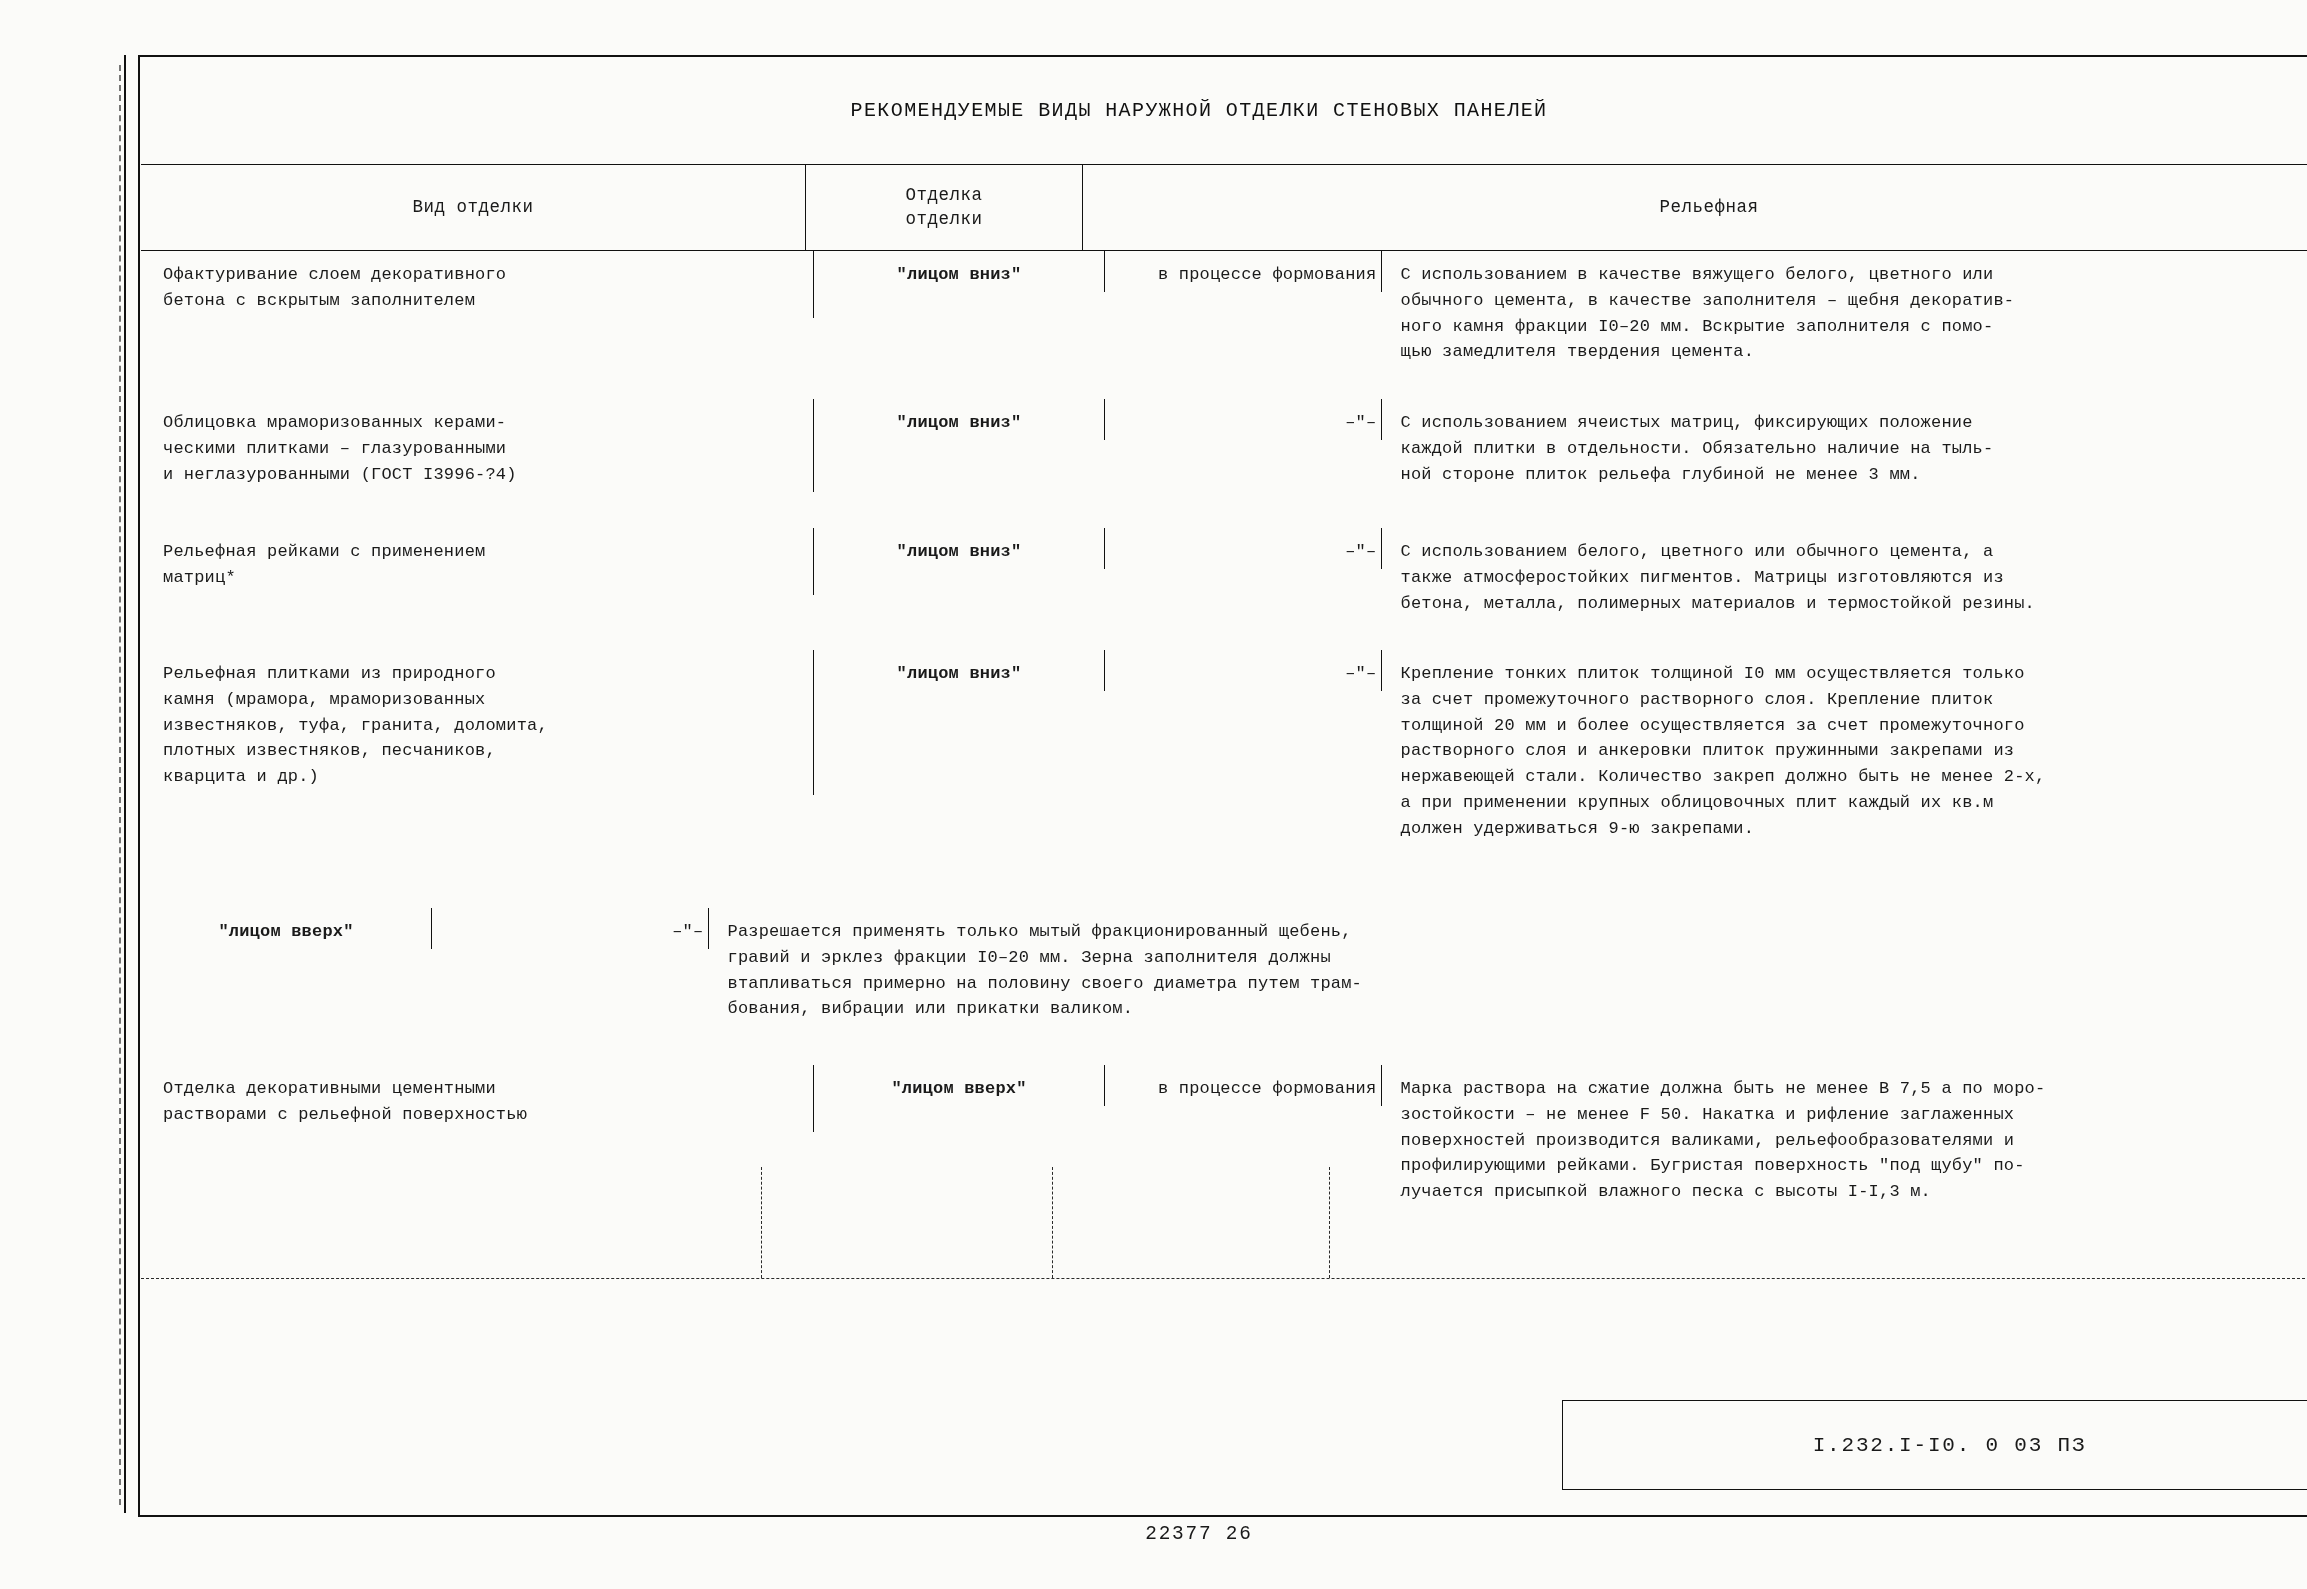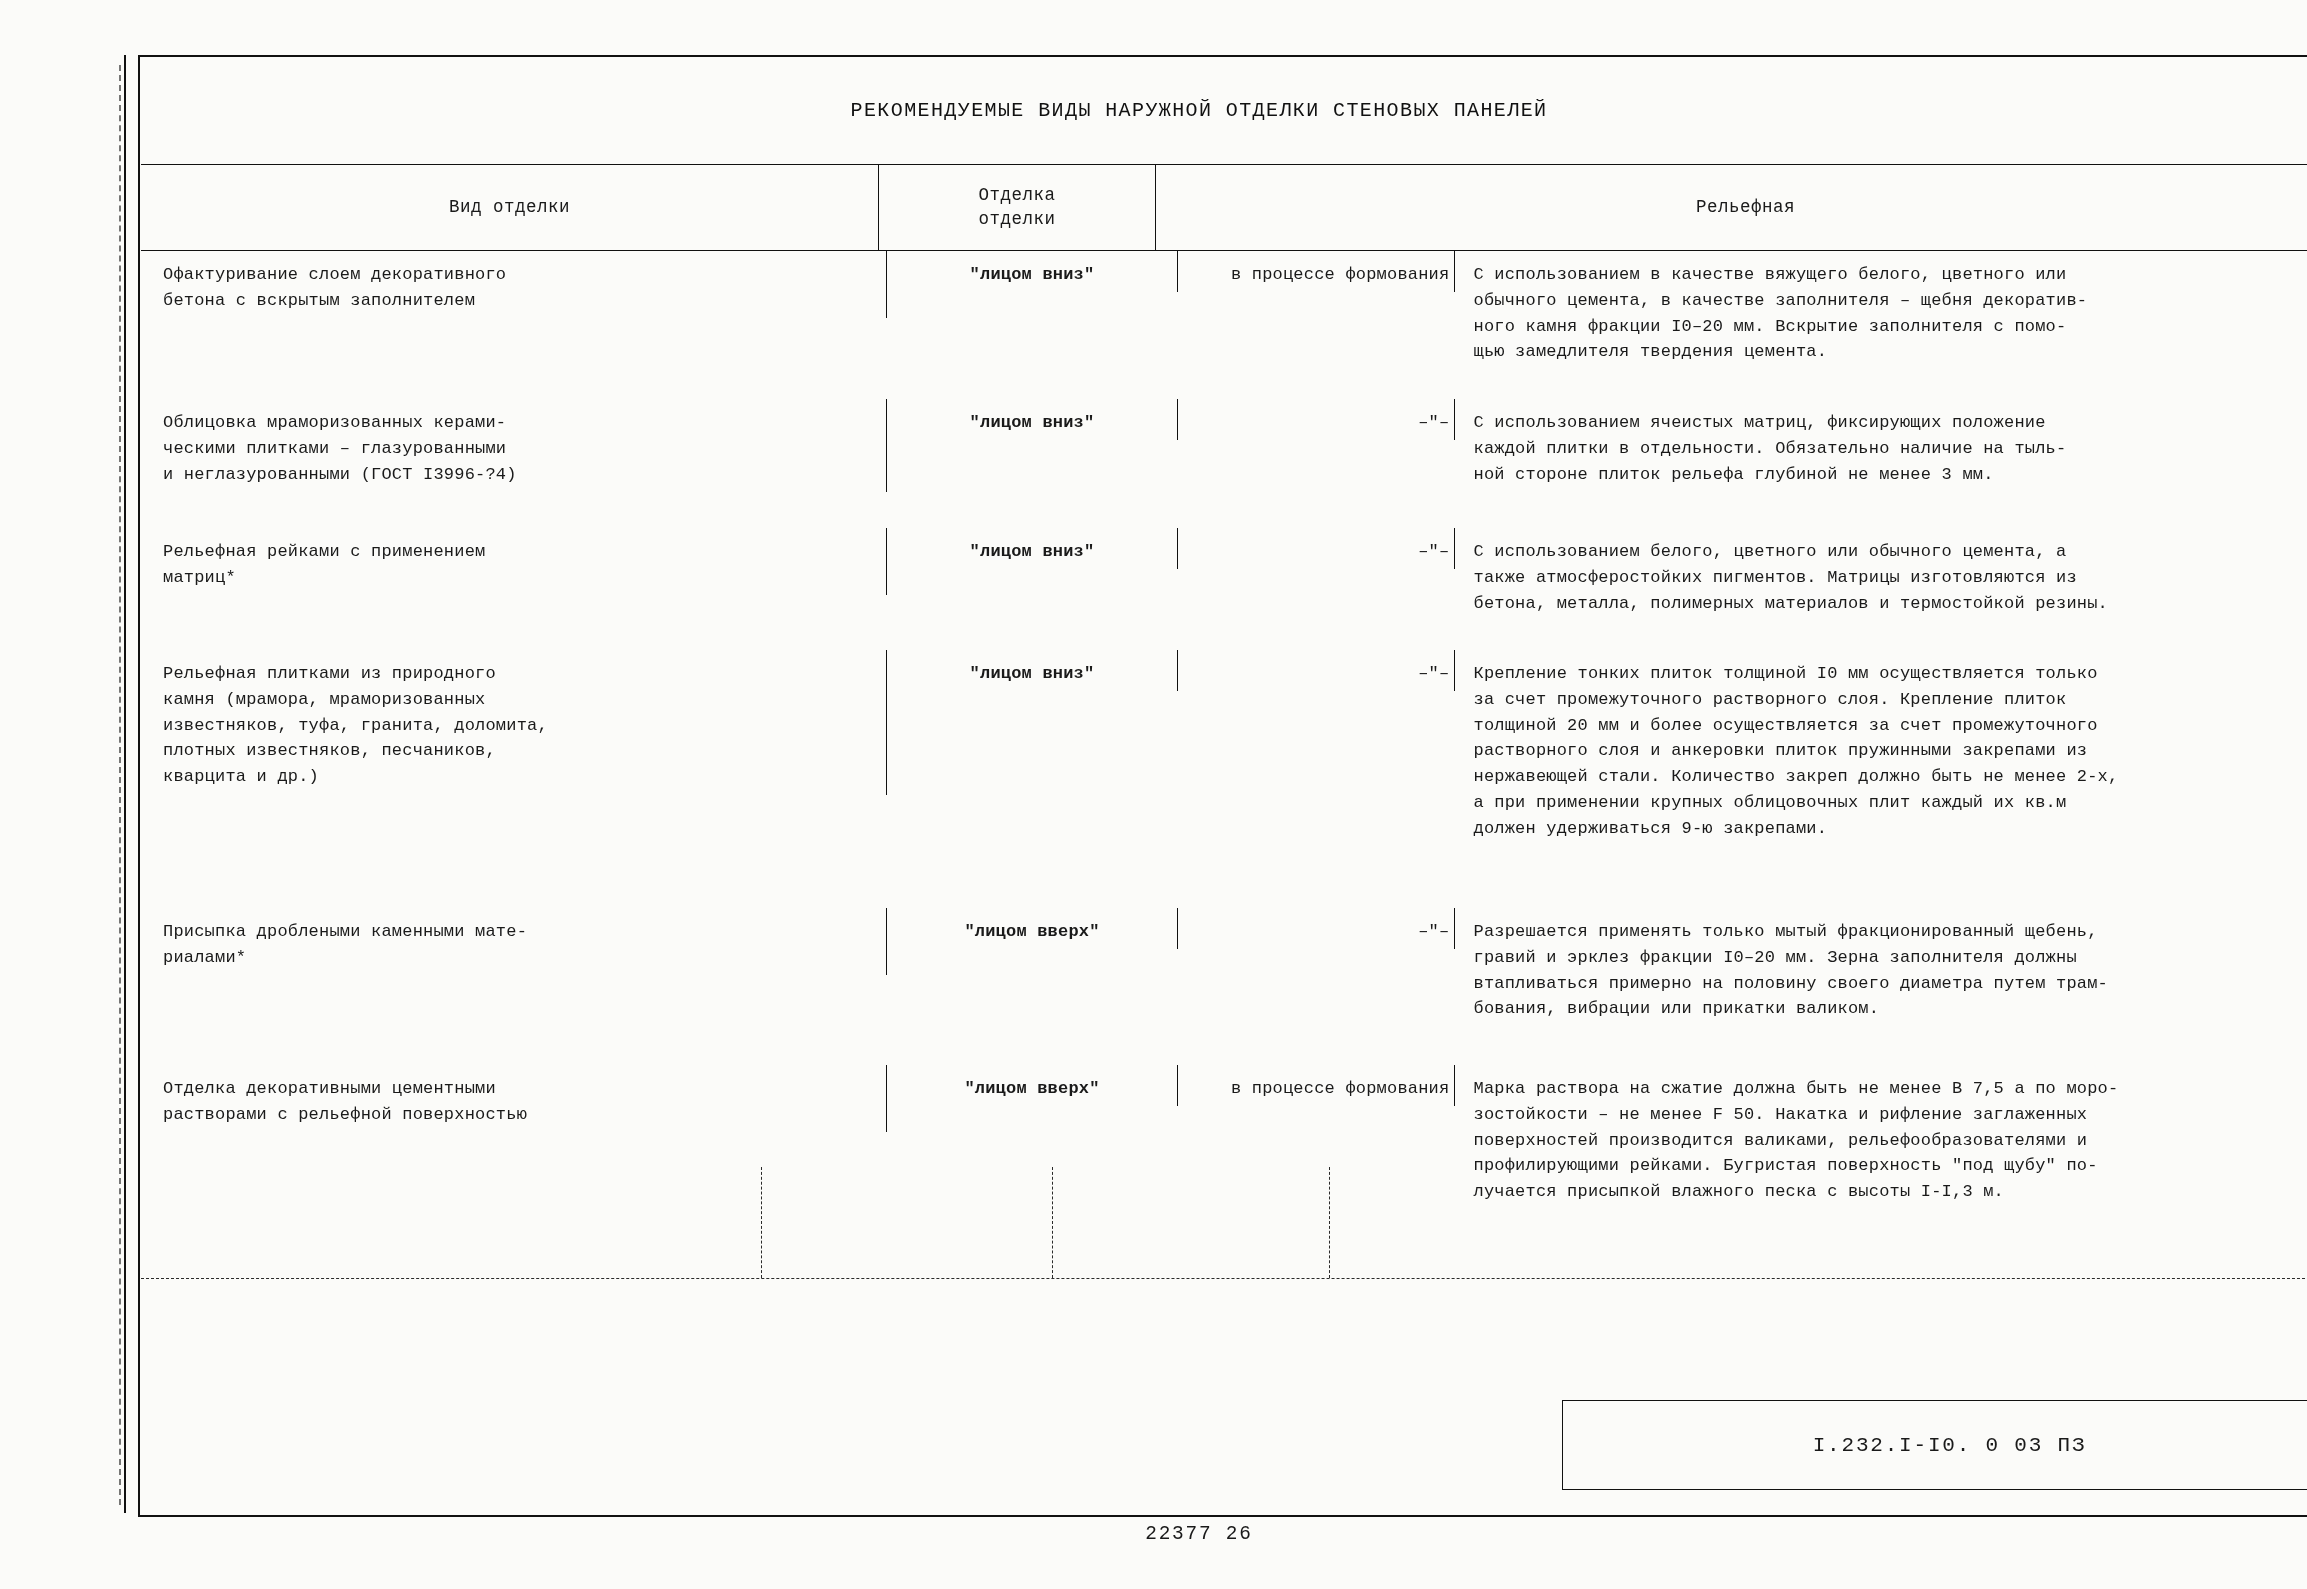--- a/index.html
+++ b/index.html
@@ -77,21 +77,21 @@
     align-items: center;
     justify-content: center;
     text-align: center;
     font-size: 17.5px;
     font-family: "Liberation Mono", monospace;
     letter-spacing: 0.5px;
     line-height: 1.35;
     padding: 4.6px 8.3px;
     box-sizing: border-box;
   }
-  .col-1 { width: 738px; border-right: 1.8px solid #111; }
+  .col-1 { width: 665px; border-right: 1.8px solid #111; }
   .col-2 { width: 291px;  border-right: 1.8px solid #111; }
   .col-3 { width: 277px;  border-right: 1.8px solid #111; }
   .col-4 { flex: 1; }
 
   .tbody .row {
     display: flex;
     align-items: flex-start;
   }
   .tbody .cell {
     box-sizing: border-box;
@@ -272,24 +272,20 @@
           <span class="note-line">за счет промежуточного растворного слоя. Крепление плиток</span>
           <span class="note-line">толщиной 20 мм и более осуществляется за счет промежуточного</span>
           <span class="note-line">растворного слоя и анкеровки плиток пружинными закрепами из</span>
           <span class="note-line">нержавеющей стали. Количество закреп должно быть не менее 2-х,</span>
           <span class="note-line">а при применении крупных облицовочных плит каждый их кв.м</span>
           <span class="note-line">должен удерживаться 9-ю закрепами.</span>
         </div>
       </div>
 
       <div class="row" style="min-height:157px">
-        <div class="cell col-1">
-          <span class="txt">Присыпка дроблеными каменными мате-</span>
-          <span class="txt">риалами*</span>
-        </div>
         <div class="cell col-2">
           <span class="txt">"лицом вверх"</span>
         </div>
         <div class="cell col-3">
           <span class="txt">–"–</span>
         </div>
         <div class="cell col-4">
           <span class="note-line">Разрешается применять только мытый фракционированный щебень,</span>
           <span class="note-line">гравий и эрклез фракции I0–20 мм. Зерна заполнителя должны</span>
           <span class="note-line">втапливаться примерно на половину своего диаметра путем трам-</span>

